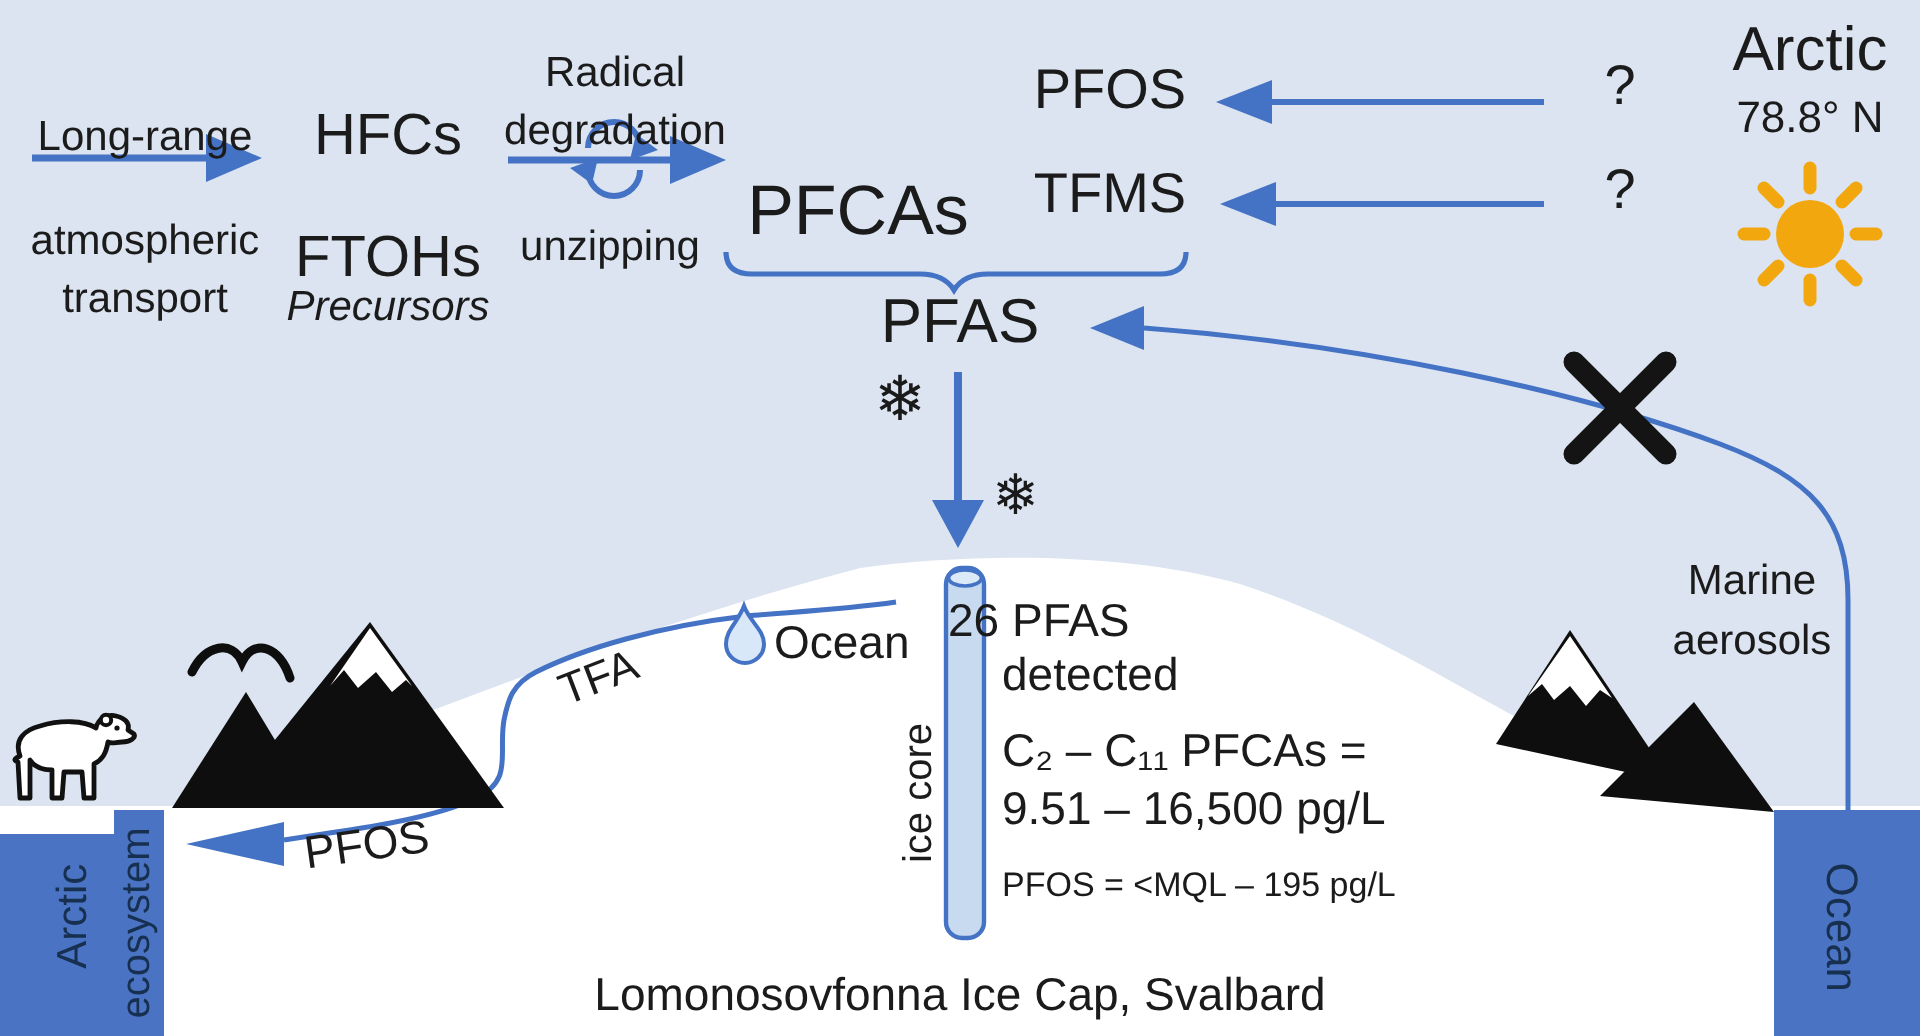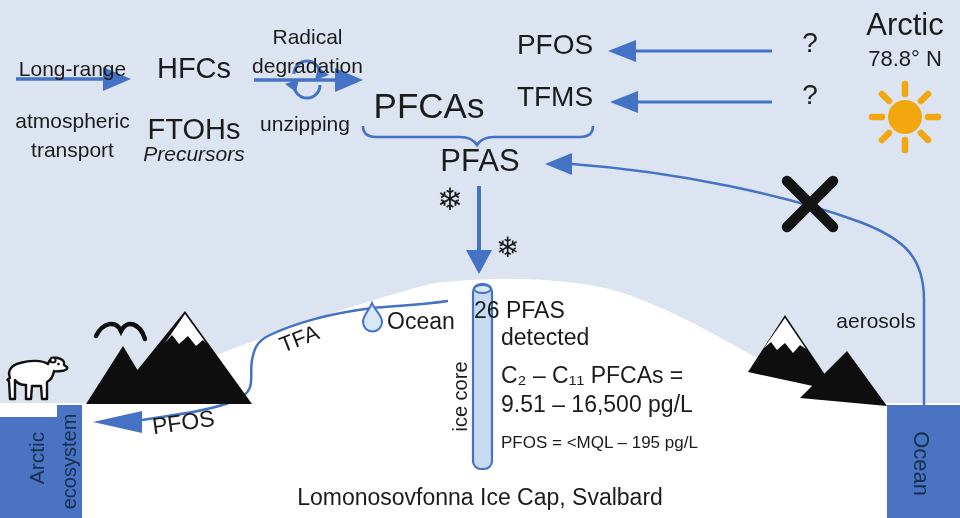--- a/index.html
+++ b/index.html
@@ -151,20 +151,21 @@
   <div class="t c" style="left:795px;top:79px;width:30px;font-size:28px;">?</div>
 
   <div class="t c" style="left:855px;top:7px;width:100px;font-size:31px;">Arctic</div>
   <div class="t c" style="left:855px;top:46px;width:100px;font-size:22px;">78.8° N</div>
 
   <div class="t c" style="left:430px;top:143px;width:100px;font-size:31px;">PFAS</div>
 
   <div class="flake" style="left:437px;top:181px;font-size:31px;">❄</div>
   <div class="flake" style="left:496px;top:231px;font-size:28px;">❄</div>
 
+  <div class="t lbl c" style="left:826px;top:263px;width:100px;">Marine</div>
   <div class="t lbl c" style="left:826px;top:293px;width:100px;">aerosols</div>
 
   <div class="t" style="left:387px;top:308px;font-size:23px;">Ocean</div>
 
   <div class="t" style="left:279px;top:326px;font-size:22px;transform:rotate(-21deg);">TFA</div>
   <div class="t" style="left:152px;top:409px;font-size:23px;transform:rotate(-8deg);">PFOS</div>
 
   <div class="t c rot-ccw" style="left:410px;top:385px;width:100px;font-size:20px;">ice core</div>
 
   <div class="t" style="left:474px;top:297px;font-size:23px;">26 PFAS</div>

